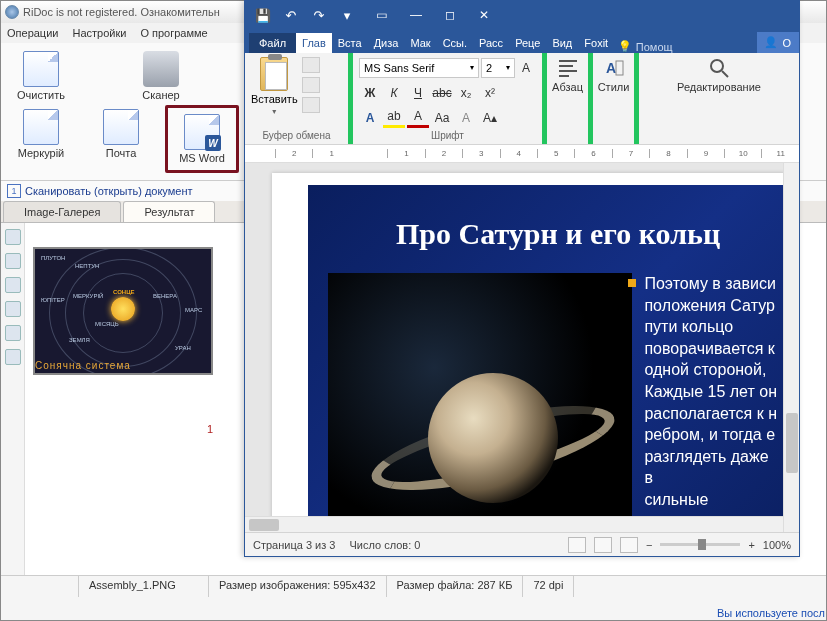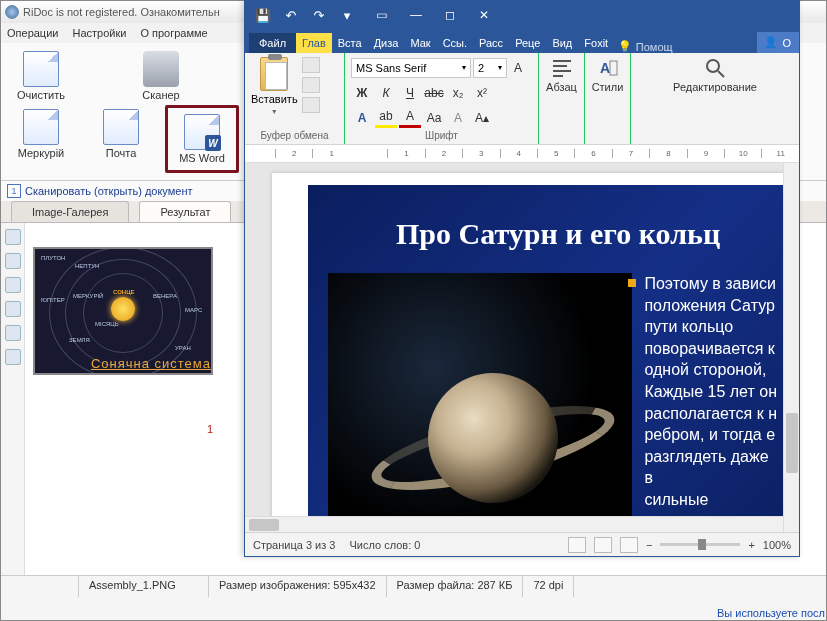--- a/index.html
+++ b/index.html
@@ -13,52 +13,52 @@
 .ridoc-toolbar { height: 138px; background: #fafafa; border-bottom: 1px solid #ccc; padding: 4px 4px 0; }
 .ridoc-toolbar .row { display: flex; gap: 8px; }
 .ridoc-toolbar .item { width: 72px; display: flex; flex-direction: column; align-items: center; font-size: 11px; color: #333; padding: 4px 0; }
 .ridoc-toolbar .icon-big { width: 36px; height: 36px; margin-bottom: 2px; }
 .ridoc-toolbar .doc-icon { background: linear-gradient(#fff,#e0ecff); border: 1px solid #6a8bc8; border-radius: 2px; position: relative; }
 .ridoc-toolbar .doc-icon::after { content: ""; position: absolute; top: 0; right: 0; width: 10px; height: 10px; background: linear-gradient(135deg,#fff 50%,#b6c8eb 50%); }
 .ridoc-toolbar .scanner-icon { background: linear-gradient(#d9dde4,#9aa1ac); border-radius: 4px; }
 .msword-highlight { border: 3px solid #7a1220; padding: 2px; border-radius: 2px; }
 .ridoc-scan { height: 20px; background: #fafafa; display: flex; align-items: center; font-size: 11px; color: #1a3c8f; padding-left: 6px; gap: 4px; }
 .ridoc-tabs { height: 22px; display: flex; background: #ece9e5; border-bottom: 1px solid #bbb; }
-.ridoc-tabs .tab { padding: 4px 20px 8px; font-size: 11px; color: #333; border: 1px solid #bbb; border-bottom: none; background: #e6e3df; margin-left: 10px; border-radius: 3px 3px 0 0; }
+.ridoc-tabs .tab { padding: 4px 20px 8px; font-size: 11px; color: #333; border: 1px solid #bbb; border-bottom: none; background: #e6e3df; margin-left: 2px; border-radius: 3px 3px 0 0; }
 .ridoc-tabs .tab.active { background: #fdfbf7; }
 .ridoc-gallery { display: flex; height: 352px; }
 .ridoc-tools { width: 24px; background: #f5f5f5; border-right: 1px solid #ddd; display: flex; flex-direction: column; align-items: center; padding-top: 6px; gap: 8px; }
 .ridoc-tools .t { width: 16px; height: 16px; background: #dde5ef; border: 1px solid #9bb; border-radius: 2px; }
 .ridoc-thumb-area { flex: 1; background: #fff; padding: 8px; }
 .thumb-label { color: #a03020; font-size: 11px; text-align: center; margin-bottom: 4px; }
 .thumb { width: 180px; height: 128px; border: 2px solid #888; background: #181830; position: relative; overflow: hidden; }
 .thumb .sun { position: absolute; left: 76px; top: 48px; width: 24px; height: 24px; border-radius: 50%; background: radial-gradient(#ffdf5e,#e69b1a); box-shadow: 0 0 6px #ffbf3a; }
 .thumb .orbit { position: absolute; border: 1px solid rgba(160,180,210,.3); border-radius: 50%; }
 .thumb .label { position: absolute; color: #b8c8e0; font-size: 6px; text-transform: uppercase; }
-.thumb .bottom-label { position: absolute; bottom: 2px; width: 100%; text-align: right; color: #e8a838; font-size: 13px; letter-spacing: 1px; text-decoration: underline; }
+.thumb .bottom-label { position: absolute; bottom: 2px; width: 100%; text-align: left; color: #e8a838; font-size: 10px; letter-spacing: 1px; }
 .thumb-pagenum { text-align: right; color: #b02020; font-size: 11px; width: 180px; margin-top: 48px; }
 .ridoc-status { height: 22px; background: #f5f5f5; border-top: 1px solid #ccc; display: flex; font-size: 11px; color: #333; }
 .ridoc-status .seg { padding: 3px 10px; border-right: 1px solid #ccc; }
 
 
 .word { position: absolute; left: 244px; top: 0; width: 556px; height: 557px; background: #fff; border: 1px solid #2b579a; box-shadow: -2px 0 6px rgba(0,0,0,.2); display: flex; flex-direction: column; }
 .word-title { height: 28px; background: #2b579a; color: #fff; display: flex; align-items: center; font-size: 12px; }
 .word-title .qat { display: flex; align-items: center; gap: 4px; padding: 0 6px; }
 .word-title .qat .qbtn { width: 24px; height: 24px; display: flex; align-items: center; justify-content: center; font-size: 13px; }
 .word-title .doc-title { flex: 1; text-align: center; }
 .word-title .sysbtns { display: flex; }
 .word-title .sysbtns .sbtn { width: 34px; height: 28px; display: flex; align-items: center; justify-content: center; font-size: 12px; }
 .word-tabs { height: 24px; background: #2b579a; display: flex; align-items: flex-end; padding-left: 4px; font-size: 11px; color: #fff; }
 .word-tabs .tab { padding: 4px 6px; cursor: pointer; }
 .word-tabs .tab.file { background: #1e3f72; padding: 4px 10px; }
-.word-tabs .tab.active { background: #fde047; color: #2b579a; }
+.word-tabs .tab.active { background: #ffffff; color: #2b579a; }
 .word-tabs .tell { margin-left: 4px; color: #cbd9ef; display: flex; align-items: center; gap: 4px; }
 .word-tabs .share { margin-left: auto; background: #4c7bc7; padding: 4px 8px; display: flex; align-items: center; gap: 4px; color: #fff; }
 .word-ribbon { height: 92px; background: #f3f3f3; border-bottom: 1px solid #d4d4d4; display: flex; }
-.ribbon-group { border-right: 1px solid #22c55e; display: flex; flex-direction: column; padding: 4px 6px 0; }
+.ribbon-group { border-right: 5px solid #22c55e; display: flex; flex-direction: column; padding: 4px 6px 0; }
 .ribbon-group .gtitle { font-size: 10px; color: #666; text-align: center; margin-top: auto; padding: 2px 0 3px; }
 .paste-btn { display: flex; flex-direction: column; align-items: center; gap: 2px; }
 .paste-icon { width: 28px; height: 34px; background: linear-gradient(#f9d98f,#e0b65c); border: 1px solid #c29840; border-radius: 2px; position: relative; }
 .paste-icon::before { content: ""; position: absolute; top: -4px; left: 7px; width: 14px; height: 6px; background: #888; border-radius: 2px; }
 .paste-icon::after { content: ""; position: absolute; top: 4px; left: 4px; width: 20px; height: 26px; background: #fff; border: 1px solid #bbb; }
 .clip-side { display: flex; flex-direction: column; gap: 4px; margin-left: 4px; }
 .clip-side .s { width: 18px; height: 16px; background: #e8e8e8; border: 1px solid #ccc; }
 .font-row { display: flex; gap: 2px; align-items: center; height: 22px; }
 .font-name { width: 120px; height: 20px; background: #fff; border: 1px solid #c8c8c8; font-size: 11px; padding: 2px 4px; display: flex; align-items: center; justify-content: space-between; }
 .font-size { width: 34px; height: 20px; background: #fff; border: 1px solid #c8c8c8; font-size: 11px; padding: 2px 4px; display: flex; align-items: center; justify-content: space-between; }
@@ -211,21 +211,21 @@
     <div class="tell">
         <span>💡</span>
         <span>Помощ</span>
       </div>
     <div class="share">
         <span>👤</span>
         <span>О</span>
       </div>
   </div>
   <div class="word-ribbon">
-    <div class="ribbon-group" style="width:100px">
+    <div class="ribbon-group" style="width:108px">
       <div style="display:flex">
         <div class="paste-btn">
           <div class="paste-icon"></div>
           <span style="font-size:11px">Вставить</span>
           <span style="font-size:8px;color:#666">▾</span>
         </div>
         <div class="clip-side">
           <div class="s"></div>
           <div class="s"></div>
           <div class="s"></div>

